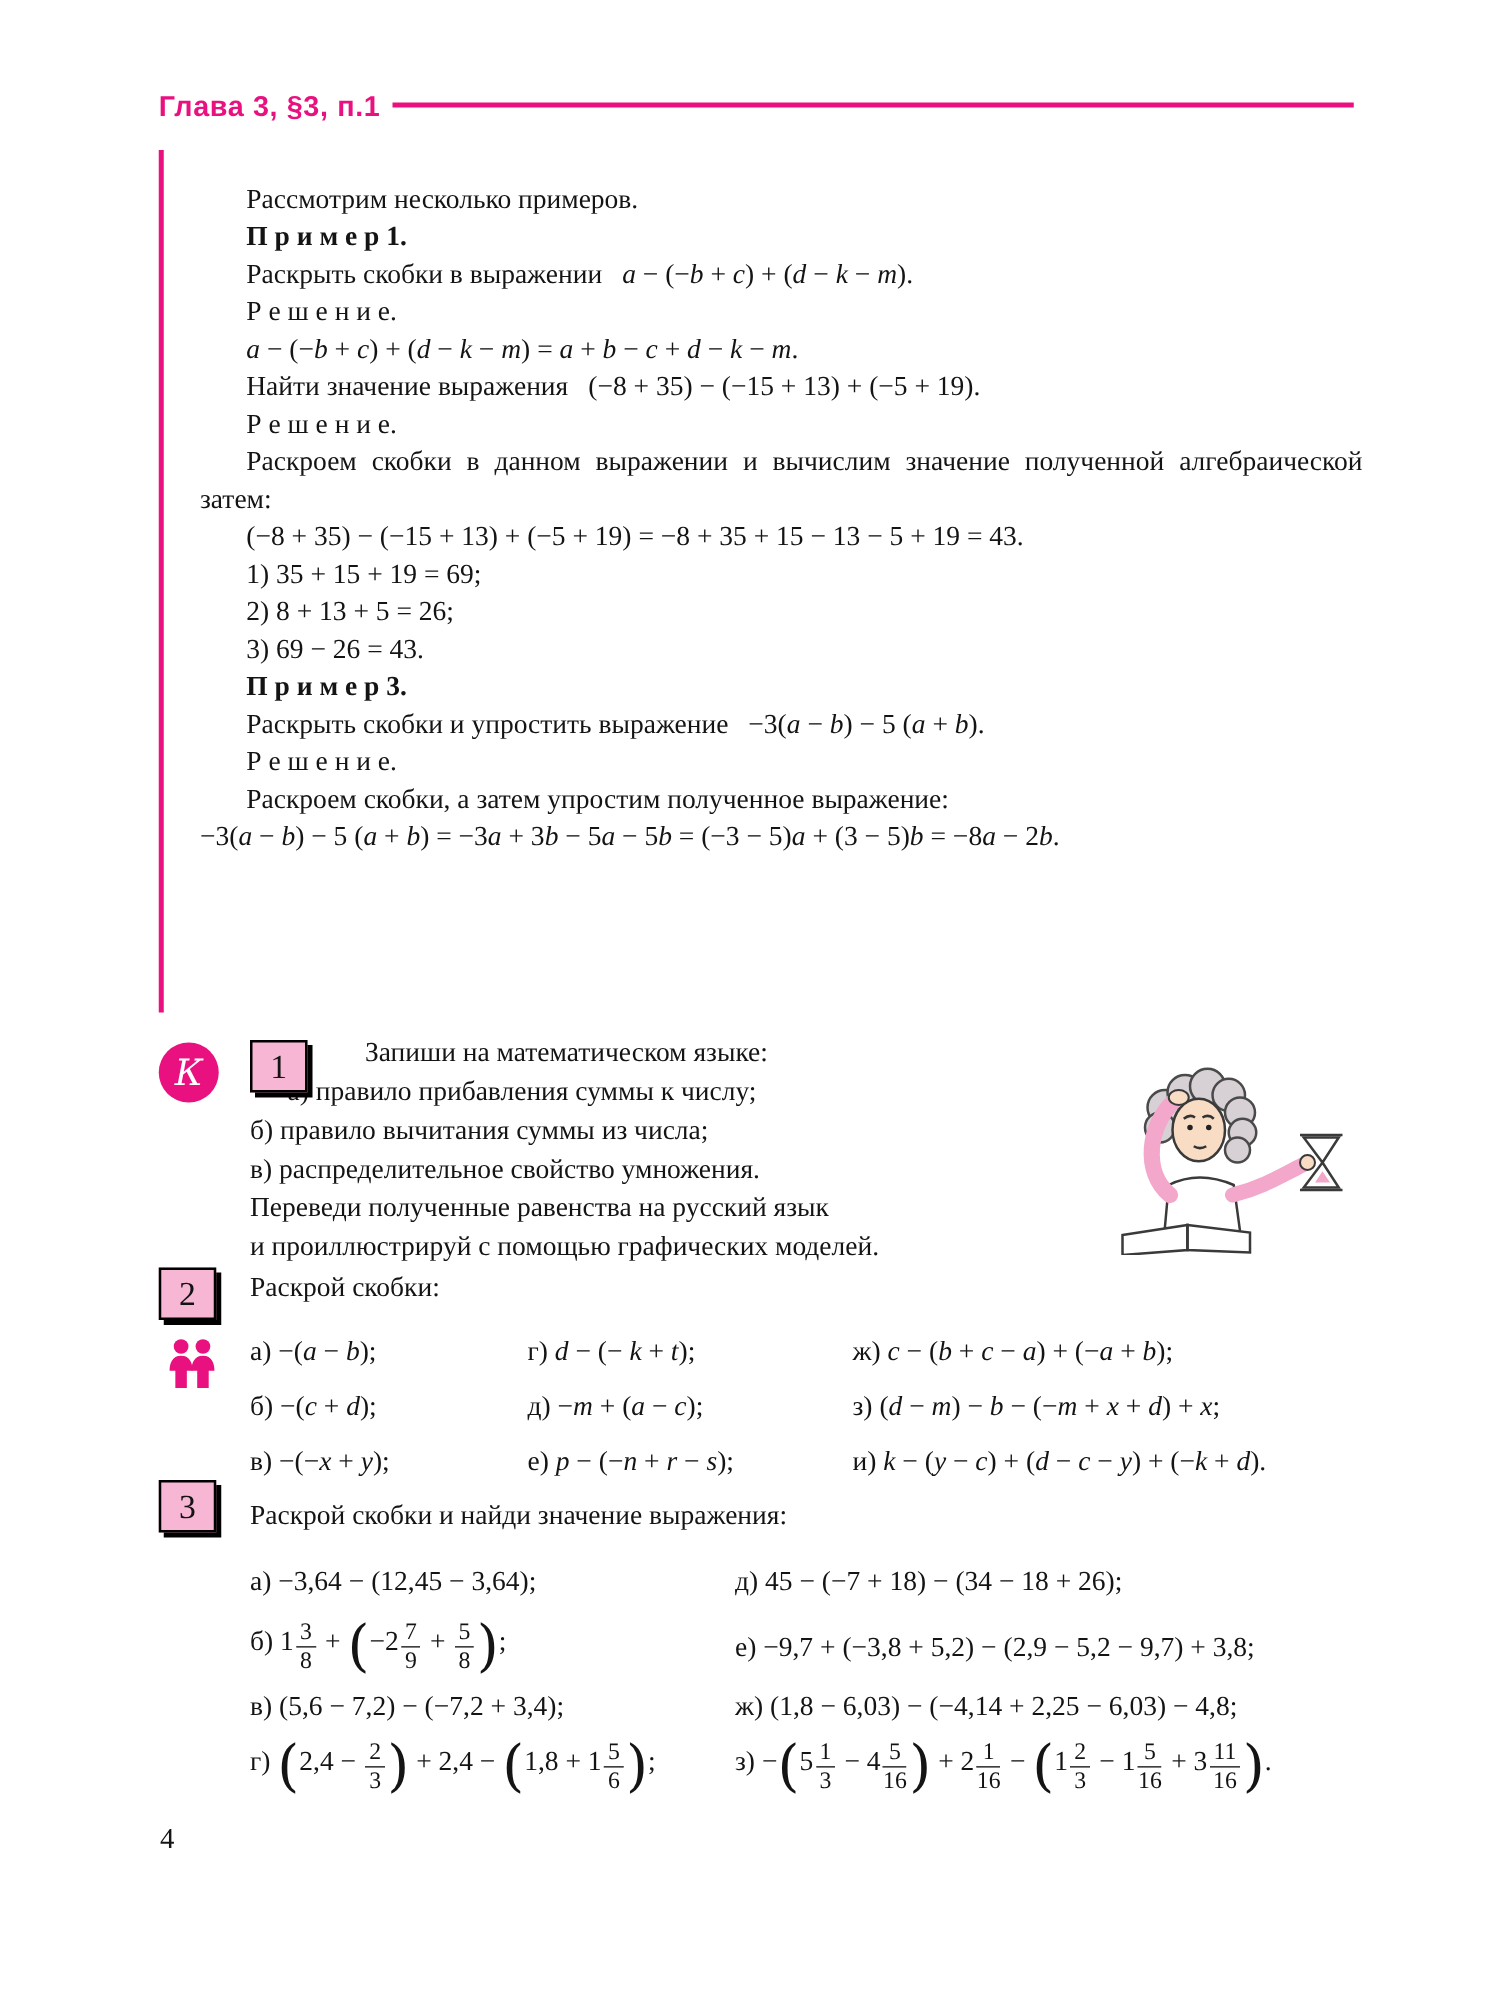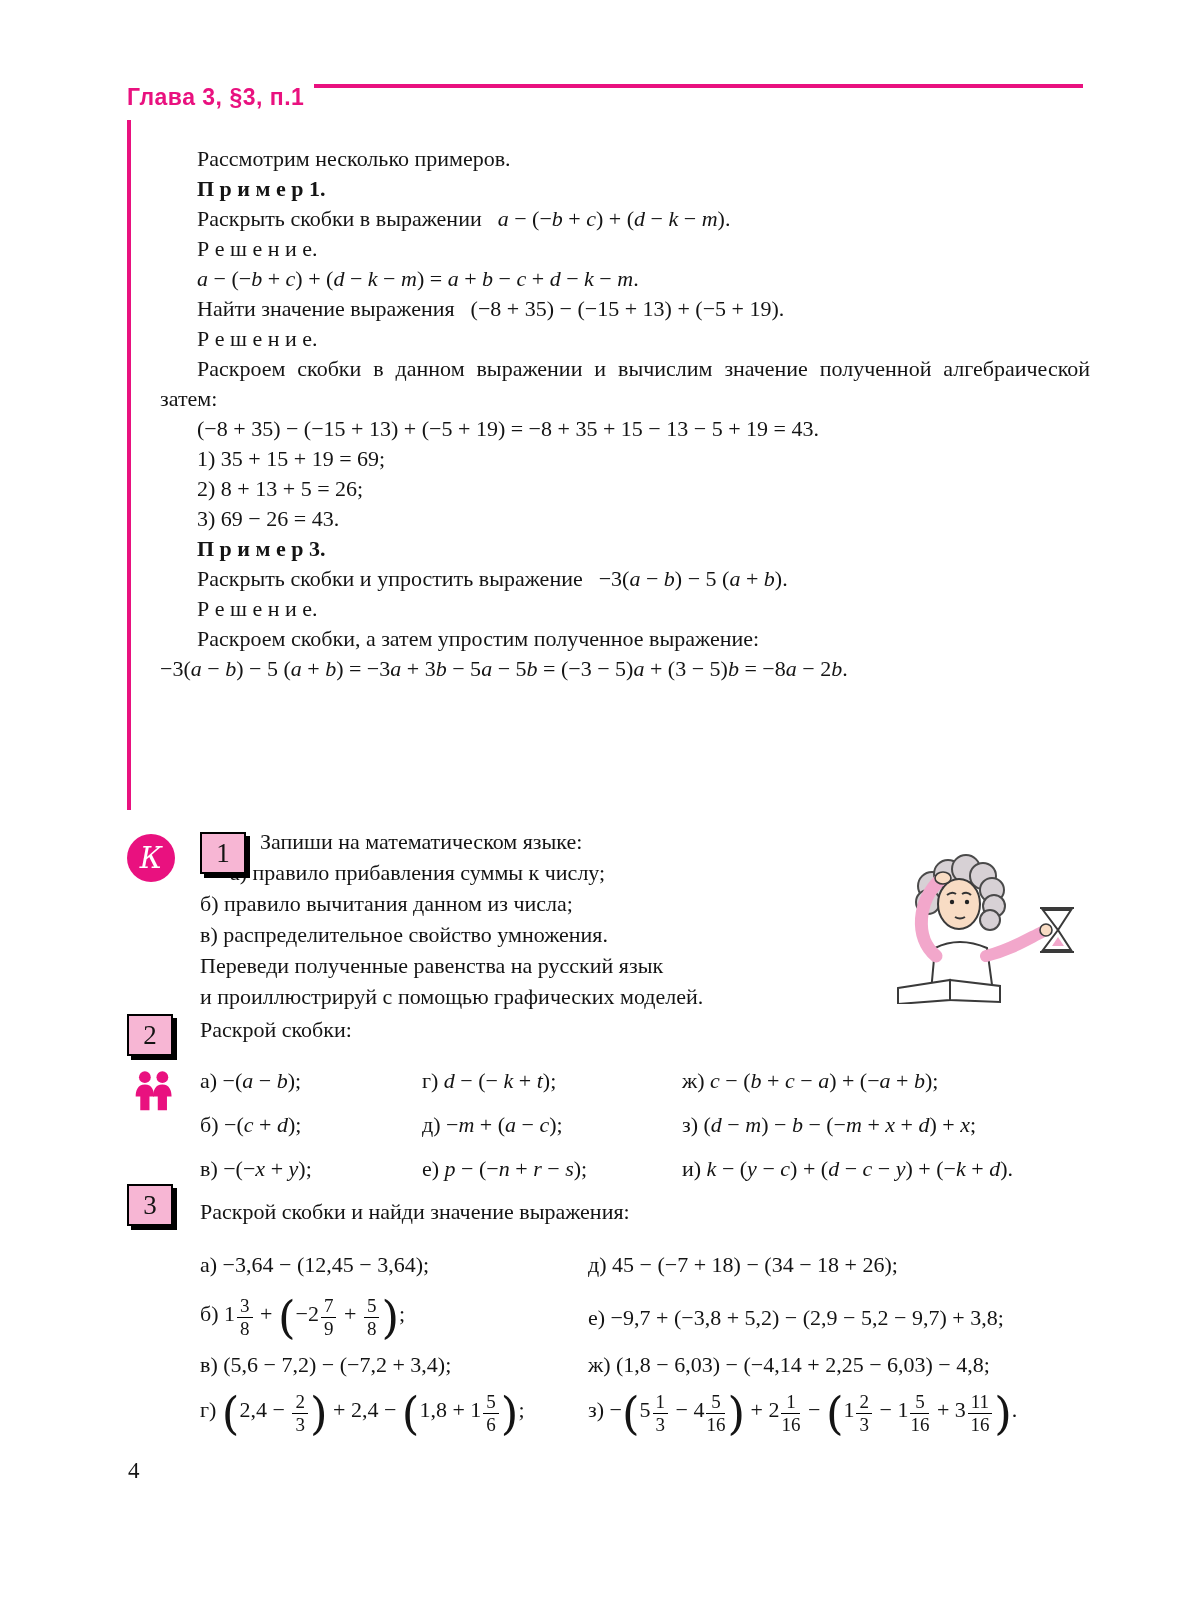--- a/index.html
+++ b/index.html
@@ -7,21 +7,21 @@
     --pink:#f7b6d4;
   }
   *{margin:0;padding:0;box-sizing:border-box}
   html,body{background:#fff}
   .page{
     position:relative;width:1200px;height:1604px;background:#fff;
     font-family:"Liberation Serif","DejaVu Serif",serif;
     font-size:22px;color:#141414;overflow:hidden;
   }
   
-  .header{position:absolute;left:127px;top:84px;width:956px;display:flex;align-items:flex-start}
+  .header{position:absolute;left:127px;top:72px;width:956px;display:flex;align-items:center}
   .header-text{font-family:"Liberation Sans","DejaVu Sans",sans-serif;font-weight:700;font-size:23px;color:var(--mag);white-space:nowrap;letter-spacing:.5px}
   .header-rule{flex:1;height:4px;background:var(--mag);margin-left:10px;margin-bottom:3px}
   .vrule{position:absolute;left:127px;top:120px;width:4px;height:690px;background:var(--mag)}
 
   
   .content{position:absolute;left:160px;top:144px;width:930px;line-height:30px}
   .content p{margin:0}
   .indent{text-indent:37px}
   .just{text-align:justify}
   .mt10{margin-top:10px}.mt12{margin-top:12px}.mt14{margin-top:14px}.mt16{margin-top:16px}
@@ -42,21 +42,21 @@
     border:2px solid #000;box-shadow:4px 4px 0 #000;
     display:flex;align-items:center;justify-content:center;
     font-size:27px;font-family:"Liberation Serif",serif;
   }
   .k-badge{
     position:absolute;left:-73px;top:8px;width:48px;height:48px;border-radius:50%;
     background:var(--mag);color:#fff;display:flex;align-items:center;justify-content:center;
     font-style:italic;font-size:29px;font-family:"DejaVu Serif",serif;
   }
   .task1 .numbox{position:absolute;left:0;top:6px}
-  .t1-0{padding-left:60px;margin-top:14px}
+  .t1-0{padding-left:92px;margin-top:14px}
   .t1-1{padding-left:30px}
 
   .illustration{position:absolute;left:640px;top:26px;width:262px;height:152px}
 
   .task2 .numbox,.task3 .numbox{position:absolute;left:-73px;top:0}
   .pair-icon{position:absolute;left:-68px;top:54px;width:46px;height:46px}
   .task-title{margin-top:6px}
   .task3 .task-title{margin-top:12px}
 
   .grid2{margin-top:20px}
@@ -111,21 +111,21 @@
     <p class="mathline mt16">−3(<i>a</i> − <i>b</i>) − 5 (<i>a</i> + <i>b</i>) = −3<i>a</i> + 3<i>b</i> − 5<i>a</i> − 5<i>b</i> =  (−3 − 5)<i>a</i> + (3 − 5)<i>b</i> = −8<i>a</i> − 2<i>b</i>.</p>
   </div>
 
   <div class="tasks">
 
     <div class="task task1">
       <div class="k-badge">К</div>
       <div class="numbox">1</div>
       <p class="t1-0">Запиши на математическом языке:</p>
       <p class="t1-1">а) правило прибавления суммы к числу;</p>
-      <p>б) правило вычитания данном из числа;</p>
+      <p>б) правило вычитания суммы из числа;</p>
       <p>в) распределительное свойство умножения.</p>
       <p>Переведи полученные равенства на русский язык</p>
       <p>и проиллюстрируй с помощью графических моделей.</p>
 
       <svg class="illustration" viewBox="0 0 262 152">
 
         <g fill="#d7d1d5" stroke="#4a4a4a" stroke-width="2">
           <circle cx="92" cy="34" r="14"></circle>
             <circle cx="108" cy="22" r="14"></circle>
           <circle cx="126" cy="17" r="14"></circle>

